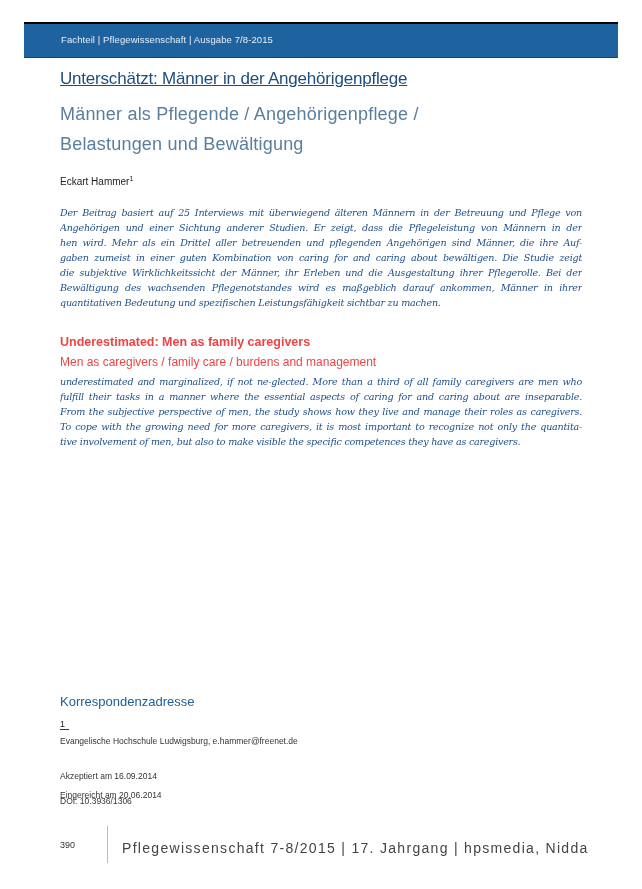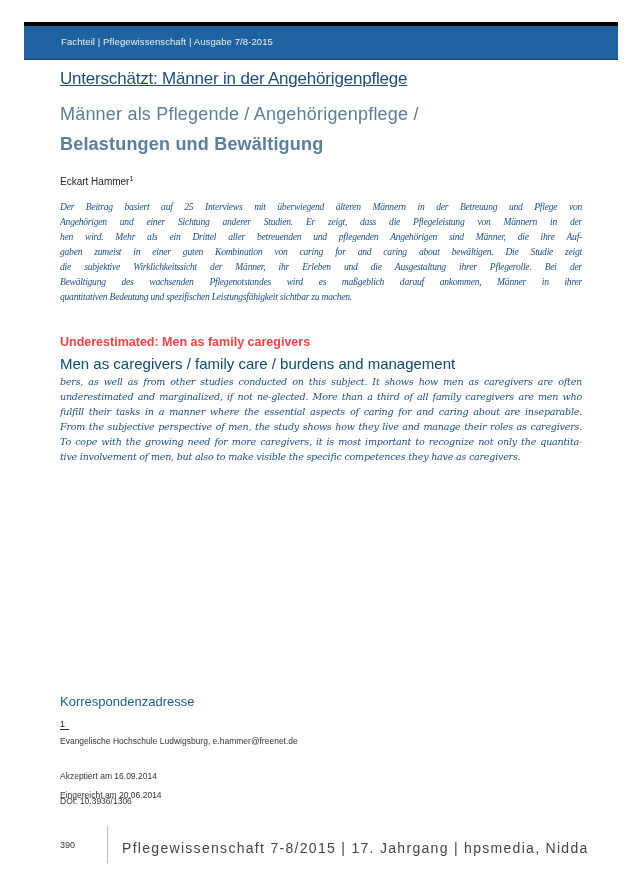--- a/index.html
+++ b/index.html
@@ -15,21 +15,21 @@
       font-family: "Liberation Sans", sans-serif;
       color: #222;
     }
     .banner {
       position: absolute;
       left: 24px;
       top: 22px;
       width: 594px;
       height: 33px;
       background: #1f62a0;
-      border-top: 4px solid #000000;
+      border-top: 2px solid #000000;
       border-bottom: 1px solid #17466f;
     }
     .banner-text {
       position: absolute;
       left: 37px;
       top: 10px;
       font-size: 9.5px;
       color: #e8f0f8;
       letter-spacing: 0.1px;
       white-space: nowrap;
@@ -47,21 +47,21 @@
     }
     .subtitle {
       position: absolute;
       left: 60px;
       font-size: 18px;
       color: #5a7e9e;
       white-space: nowrap;
       letter-spacing: 0.2px;
     }
     .subtitle.l1 { top: 104px; }
-    .subtitle.l2 { top: 134px; font-weight: bold; }
+    .subtitle.l2 { top: 134px; }
     .author {
       position: absolute;
       left: 60px;
       top: 175px;
       font-size: 10px;
       color: #222;
     }
     .author sup { font-size: 7px; }
     .abstract {
       position: absolute;
@@ -76,37 +76,37 @@
       letter-spacing: -0.25px;
     }
     .abstract .line {
       display: block;
       white-space: nowrap;
       overflow: hidden;
       text-align-last: justify;
       text-align: justify;
     }
     .abstract .line.last { text-align-last: left; }
-    .abstract.de { top: 199px; font-family: Liberation Serif, serif; }
+    .abstract.de { top: 205px; }
     .abstract.en { top: 374px; }
     .en-heading {
       position: absolute;
       left: 60px;
       top: 335px;
       font-size: 12.5px;
       font-weight: bold;
       color: #ef4444;
       white-space: nowrap;
     }
     .en-sub {
       position: absolute;
       left: 60px;
       top: 355px;
-      font-size: 15px;
-      color: #0c4a6e;
+      font-size: 12px;
+      color: #ef4444;
       white-space: nowrap;
     }
     .corr-heading {
       position: absolute;
       left: 60px;
       top: 694px;
       font-size: 13px;
       color: #1d5d96;
       white-space: nowrap;
     }
@@ -177,21 +177,20 @@
   <span class="line">gaben zumeist in einer guten Kombination von caring for and caring about bewältigen. Die Studie zeigt</span>
   <span class="line">die subjektive Wirklichkeitssicht der Männer, ihr Erleben und die Ausgestaltung ihrer Pflegerolle. Bei der</span>
   <span class="line">Bewältigung des wachsenden Pflegenotstandes wird es maßgeblich darauf ankommen, Männer in ihrer</span>
   <span class="line last">quantitativen Bedeutung und spezifischen Leistungsfähigkeit sichtbar zu machen.</span>
 </div>
 
 <h2 class="en-heading" style="margin:0;">Underestimated: Men as family caregivers</h2>
 <div class="en-sub">Men as caregivers / family care / burdens and management</div>
 
 <div class="abstract en">
-  <span class="line">bers, as well as from other studies conducted on this subject. It shows how men as caregivers are often</span>
   <span class="line">underestimated and marginalized, if not ne-glected. More than a third of all family caregivers are men who</span>
   <span class="line">fulfill their tasks in a manner where the essential aspects of caring for and caring about are inseparable.</span>
   <span class="line">From the subjective perspective of men, the study shows how they live and manage their roles as caregivers.</span>
   <span class="line">To cope with the growing need for more caregivers, it is most important to recognize not only the quantita-</span>
   <span class="line last">tive involvement of men, but also to make visible the specific competences they have as caregivers.</span>
 </div>
 
 <div class="corr-heading">Korrespondenzadresse</div>
 <div class="corr-num">1</div>
 <div class="small addr">Evangelische Hochschule Ludwigsburg, e.hammer@freenet.de</div>

